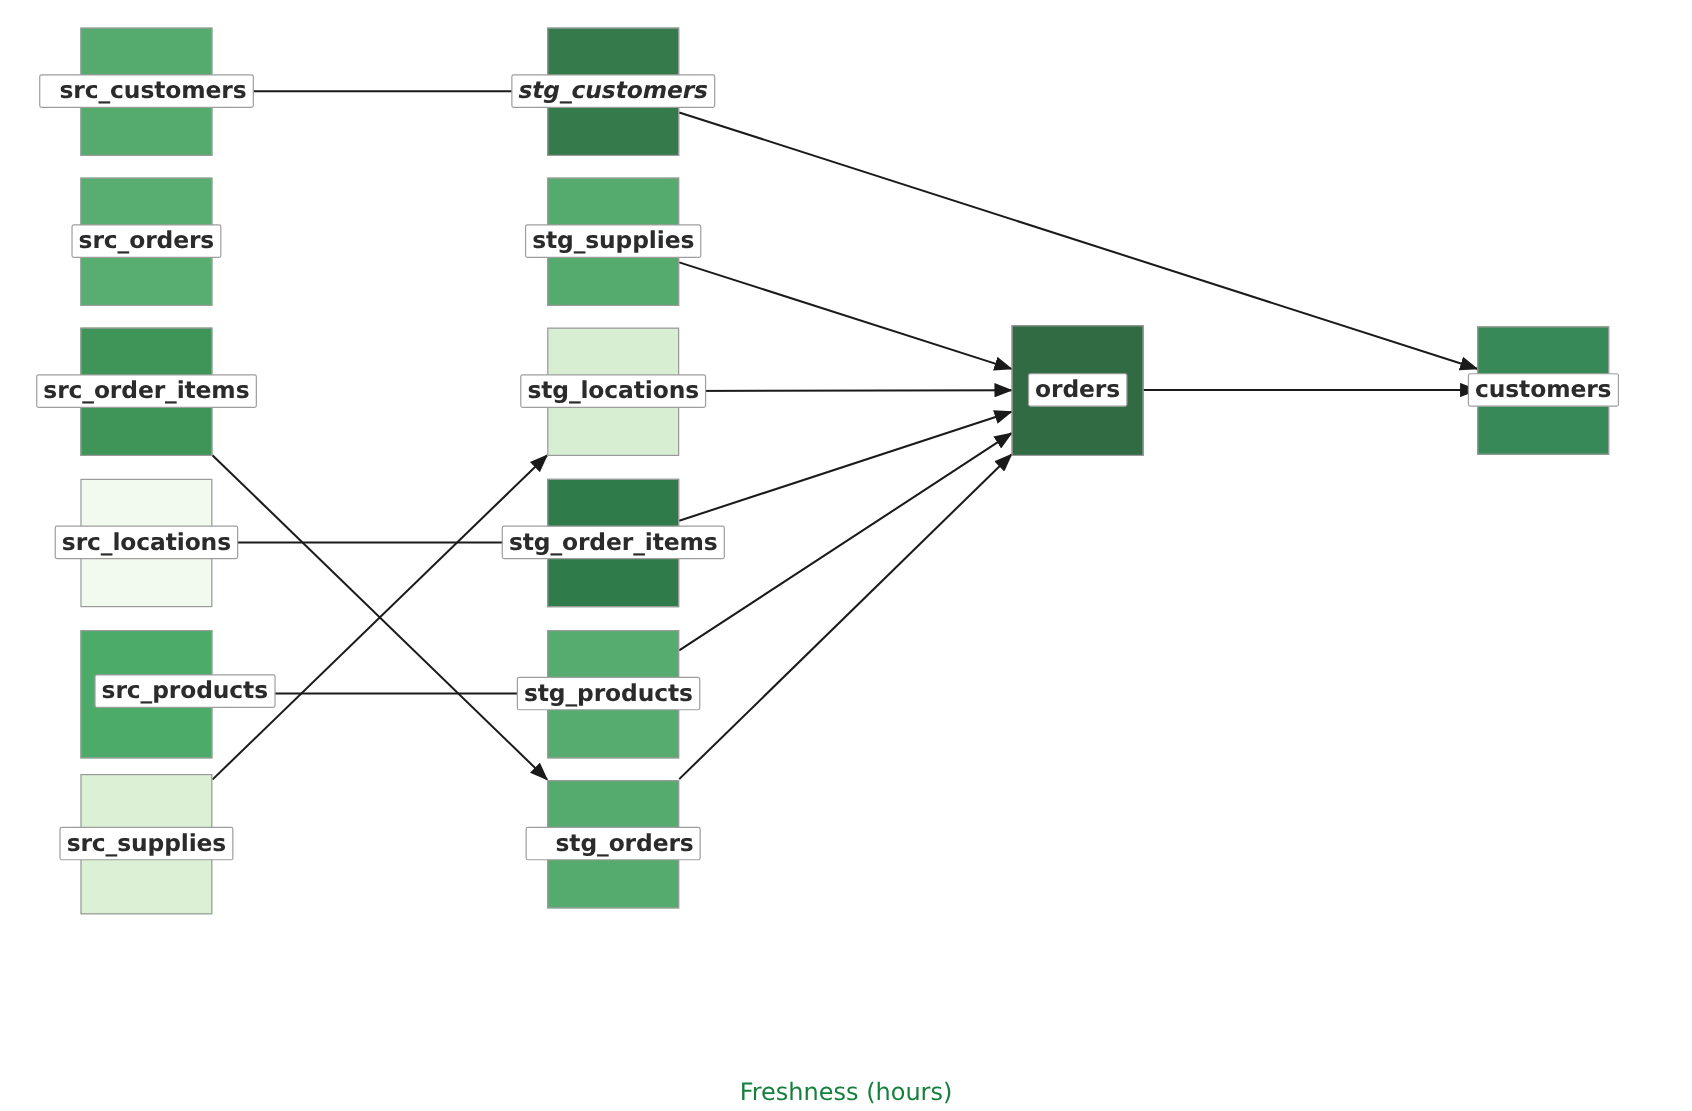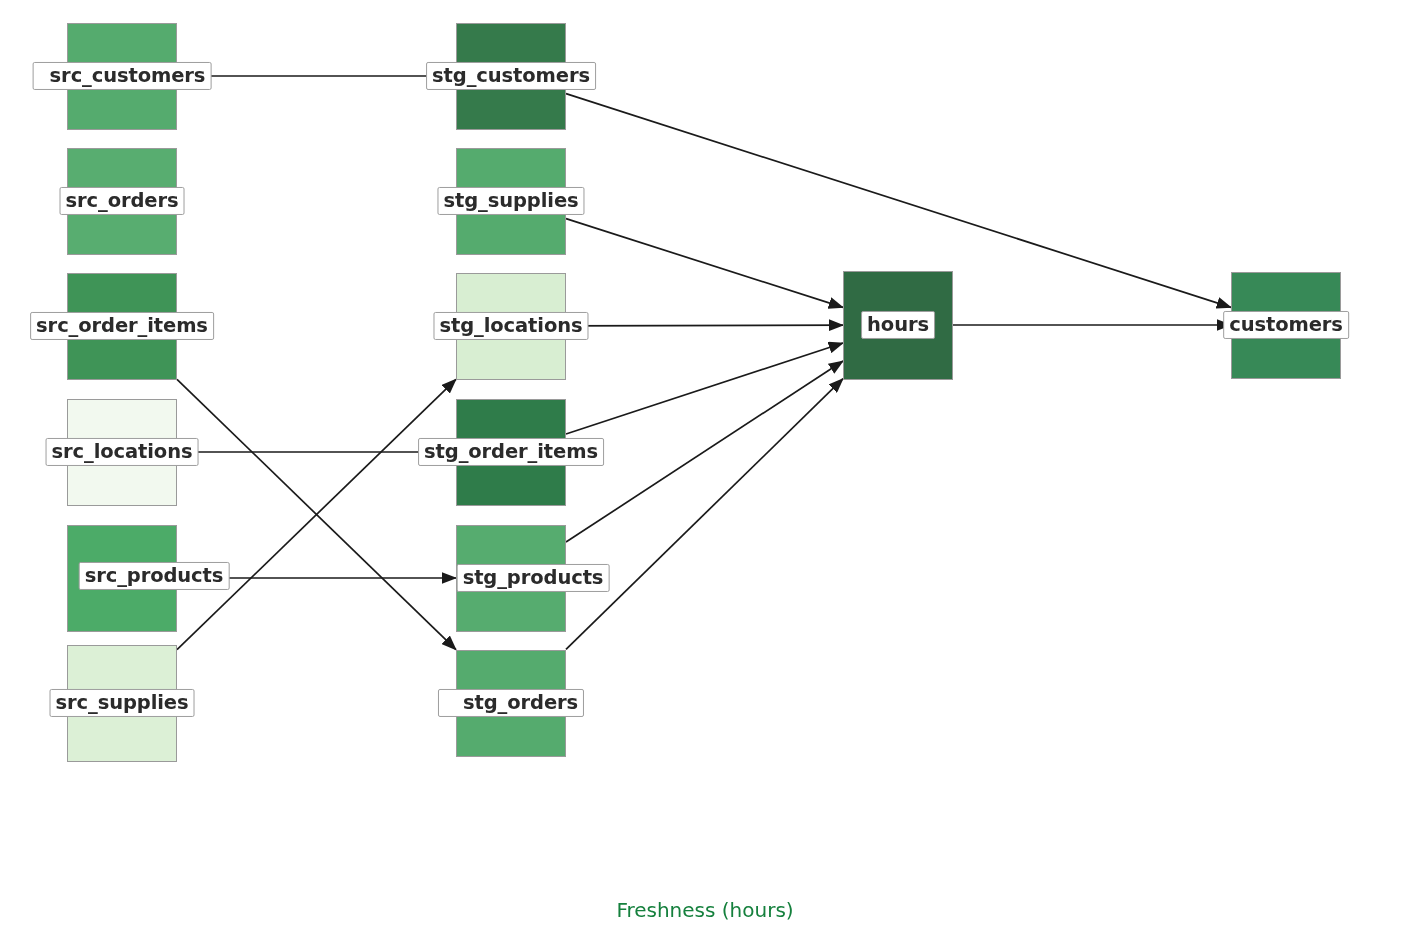--- a/index.html
+++ b/index.html
@@ -124,32 +124,32 @@
       <div class="node-label" style="left: 122px; top: 201px;">src_orders</div>
       <div class="node-rect" style="left: 67px; top: 272.5px; width: 110px; height: 107px; background: rgb(63, 148, 87);"></div>
       <div class="node-label" style="left: 122px; top: 326px;">src_order_items</div>
       <div class="node-rect" style="left: 67px; top: 398.5px; width: 110px; height: 107px; background: rgb(242, 249, 239);"></div>
       <div class="node-label" style="left: 122px; top: 452px;">src_locations</div>
       <div class="node-rect" style="left: 67px; top: 524.5px; width: 110px; height: 107px; background: rgb(76, 171, 104);"></div>
       <div class="node-label" style="left: 122px; top: 576px; margin-left: 32px;">src_products</div>
       <div class="node-rect" style="left: 67px; top: 644.5px; width: 110px; height: 117px; background: rgb(220, 240, 214);"></div>
       <div class="node-label" style="left: 122px; top: 703px;">src_supplies</div>
       <div class="node-rect" style="left: 456px; top: 22.5px; width: 110px; height: 107px; background: rgb(53, 122, 75);"></div>
-      <div class="node-label" style="left: 511px; top: 76px;">stg_customers</div>
+      <div class="node-label" style="left: 511px; top: 76px; font-style: italic;">stg_customers</div>
       <div class="node-rect" style="left: 456px; top: 147.5px; width: 110px; height: 107px; background: rgb(85, 171, 110);"></div>
       <div class="node-label" style="left: 511px; top: 201px;">stg_supplies</div>
       <div class="node-rect" style="left: 456px; top: 272.5px; width: 110px; height: 107px; background: rgb(216, 238, 210);"></div>
       <div class="node-label" style="left: 511px; top: 326px;">stg_locations</div>
       <div class="node-rect" style="left: 456px; top: 398.5px; width: 110px; height: 107px; background: rgb(47, 124, 74);"></div>
       <div class="node-label" style="left: 511px; top: 452px;">stg_order_items</div>
       <div class="node-rect" style="left: 456px; top: 524.5px; width: 110px; height: 107px; background: rgb(86, 172, 111);"></div>
-      <div class="node-label" style="left: 533px; top: 578px;">stg_products</div>
+      <div class="node-label" style="left: 507px; top: 578px;">stg_products</div>
       <div class="node-rect" style="left: 456px; top: 649.5px; width: 110px; height: 107px; background: rgb(85, 171, 110);"></div>
       <div class="node-label" style="left: 511px; top: 703px; padding-left: 24px;">stg_orders</div>
       <div class="node-rect" style="left: 843px; top: 270.5px; width: 110px; height: 109px; background: rgb(48, 107, 68);"></div>
-      <div class="node-label" style="left: 898px; top: 325px;">hours</div>
+      <div class="node-label" style="left: 898px; top: 325px;">orders</div>
       <div class="node-rect" style="left: 1231px; top: 271.5px; width: 110px; height: 107px; background: rgb(55, 137, 87);"></div>
       <div class="node-label" style="left: 1286px; top: 325px;">customers</div>
     </div>
 
   <div id="cb-axis-label">Freshness (hours)</div>
 
 </div>
 
 </body></html>

